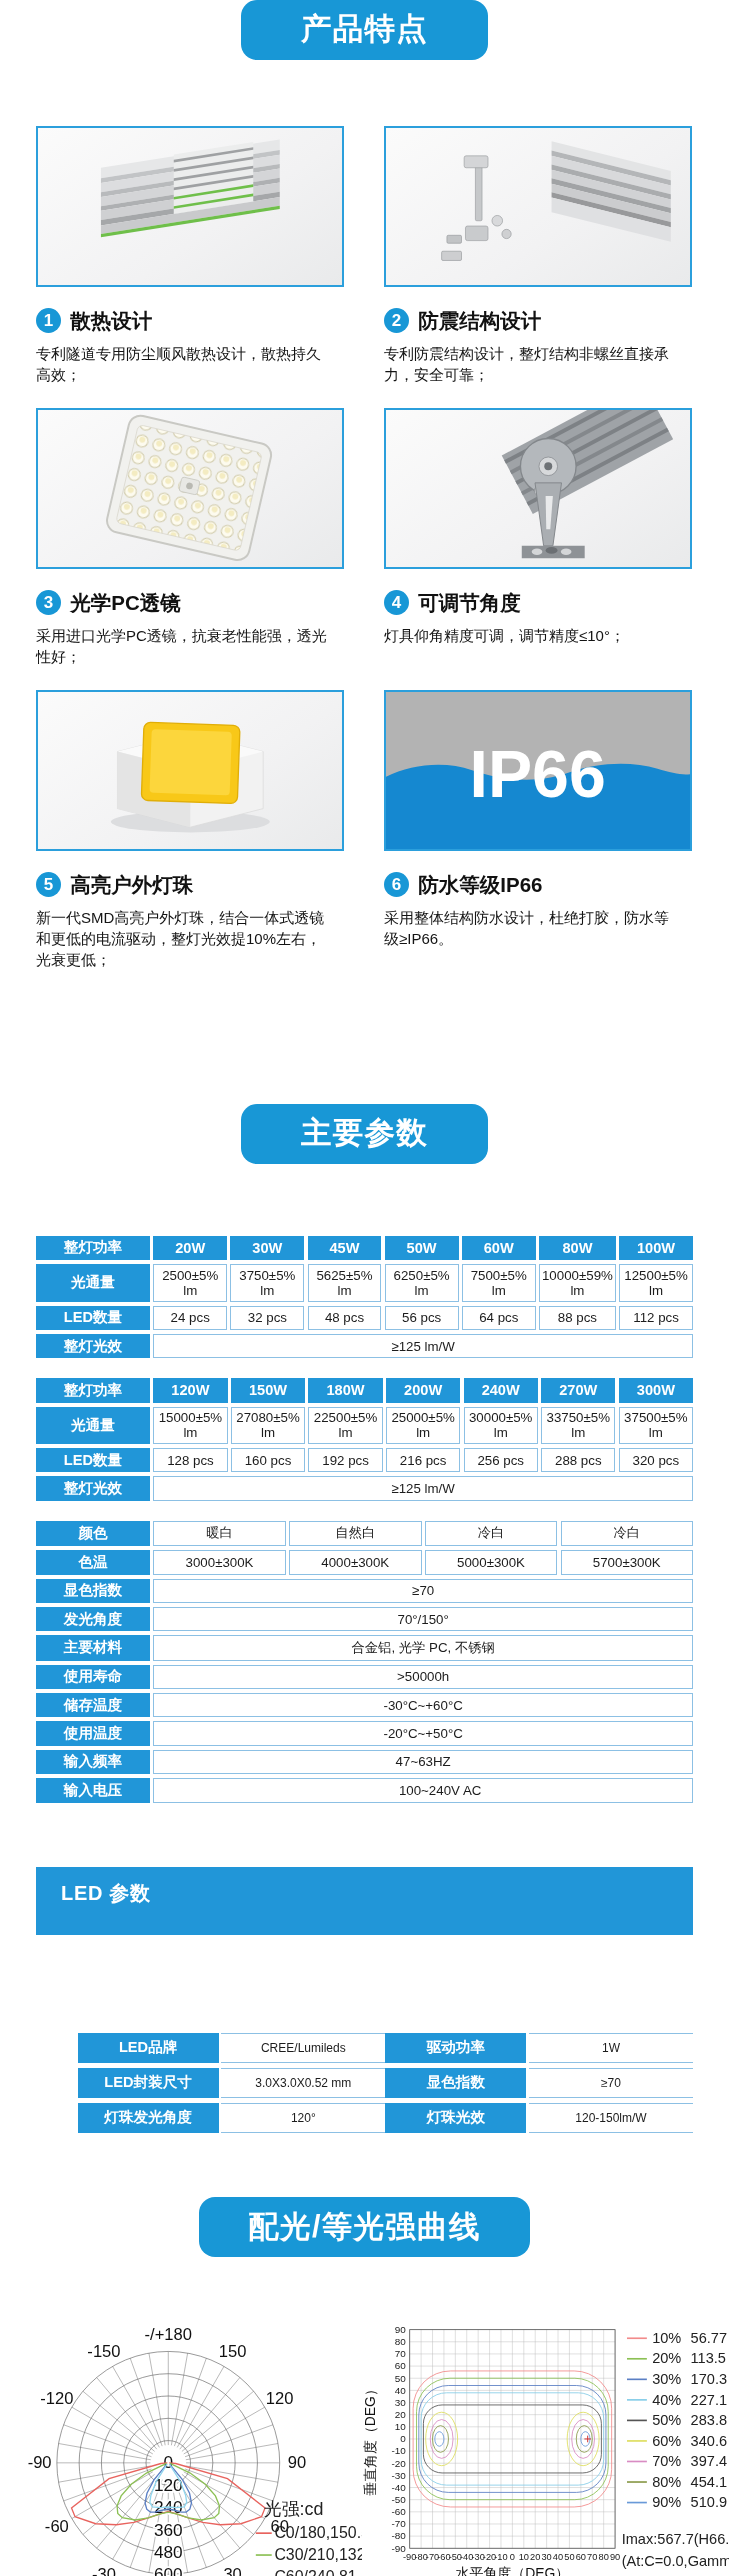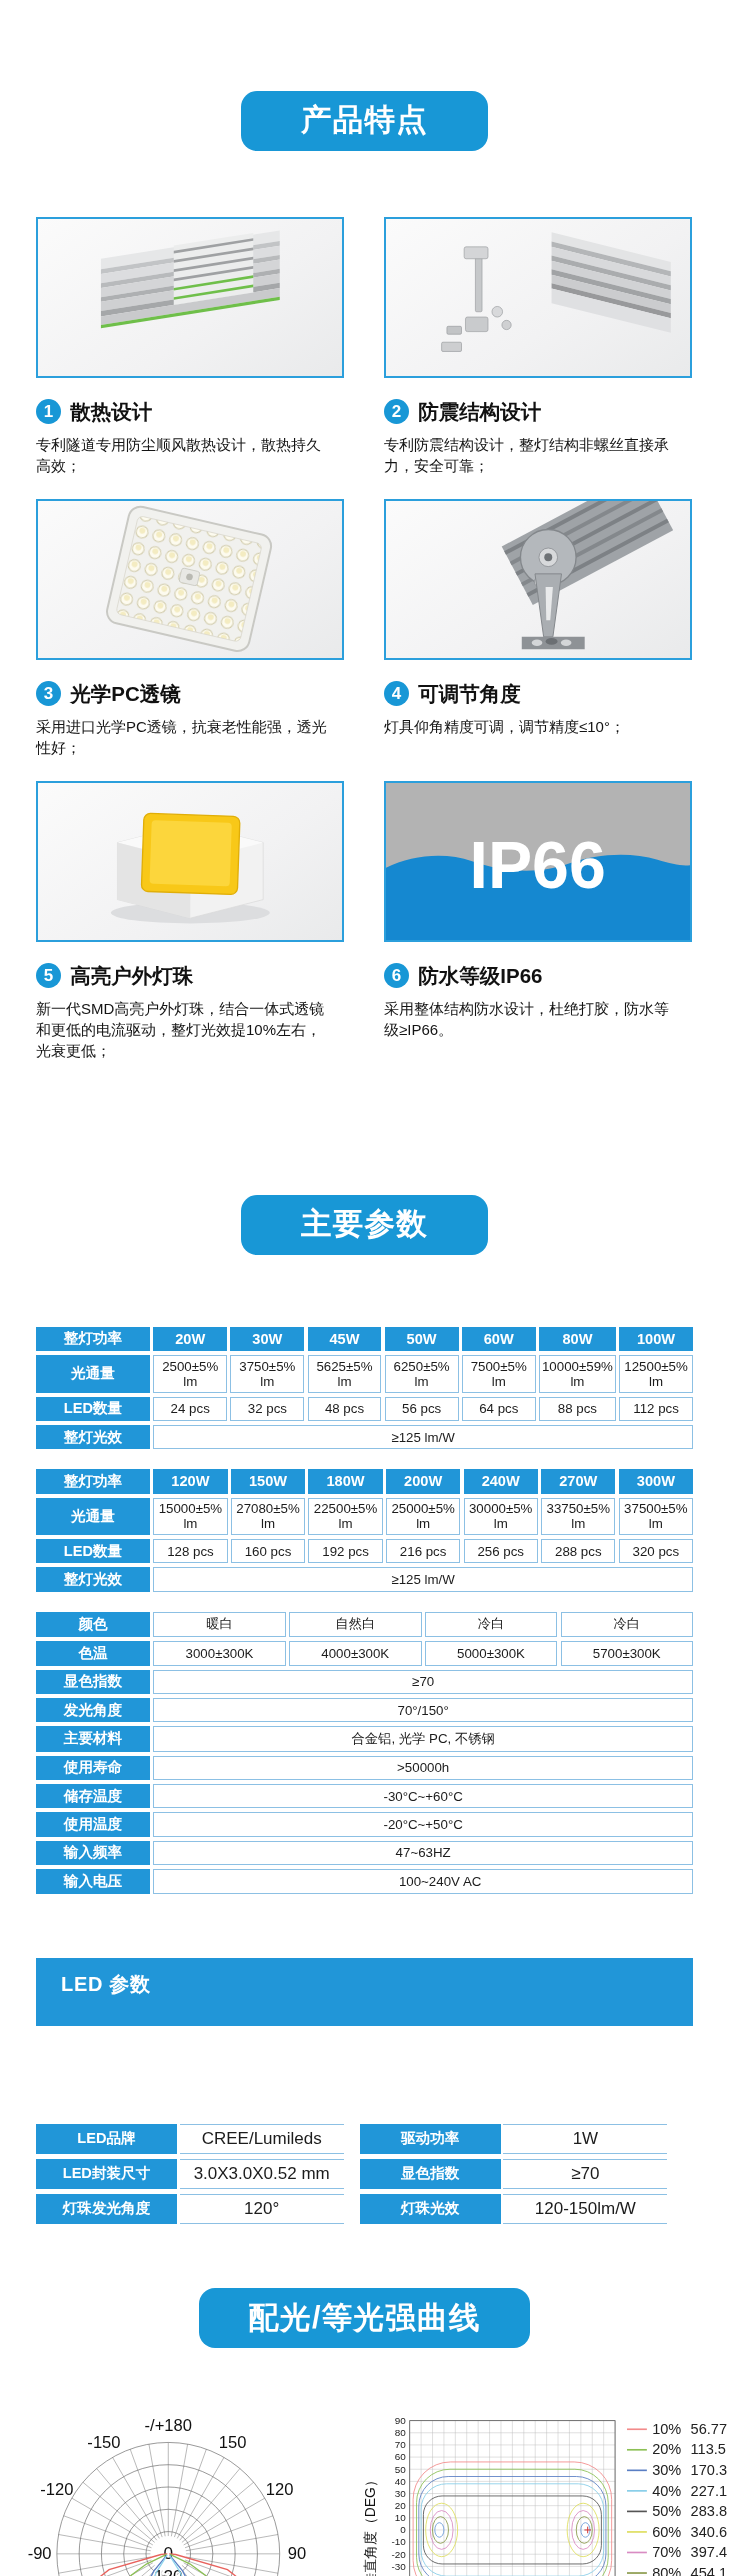--- a/index.html
+++ b/index.html
@@ -7,21 +7,21 @@
     --cellblue:#2196d8;
     --border:#2b9fdc;
     --gridline:#8cc0e4;
   }
   *{box-sizing:border-box;}
   body{margin:0;background:#fff;font-family:"Liberation Sans","DejaVu Sans",sans-serif;}
   .page{width:729px;height:2576px;overflow:hidden;background:#fff;position:relative;}
 
   .banner{min-width:247px;width:fit-content;margin:0 auto;background:var(--accent);color:#fff;
     border-radius:16px;text-align:center;font-size:30.5px;font-weight:bold;padding:9.3px 38px;letter-spacing:1.3px;}
-  .banner.first{margin-top:91px;}
+  .banner.first{}
   .banner.params{margin-top:111px;}
   .banner.curves{min-width:331px;margin-top:64px;}
 
   .feature-grid{display:grid;grid-template-columns:308px 308px;column-gap:40px;padding:0 36px;margin-top:66px;}
   .feature{margin-bottom:22.5px;}
   .img-box{width:308px;height:161px;border:2px solid var(--border);background:linear-gradient(145deg,#fbfbfb 0%,#f2f2f3 60%,#e9eaeb 100%);
     display:flex;align-items:flex-end;justify-content:center;overflow:hidden;}
   .img-box.bleed{padding:0;}
   .img-box svg{display:block;}
   .feature-title-row{display:flex;align-items:center;gap:9.3px;margin-top:20px;}
@@ -34,23 +34,23 @@
   .spec-table.first{margin-top:72px;}
   .spec-table.third{margin-top:17px;border-radius:13px;}
   .cell{display:flex;align-items:center;justify-content:center;font-size:13.3px;min-height:22.5px;padding:2.7px 2px;text-align:center;}
   .cell-label{background:var(--cellblue);color:#fff;font-weight:bold;font-size:14.6px;}
   .cell-header{background:var(--cellblue);color:#fff;font-weight:bold;font-size:14.6px;}
   .cell-value{background:#fff;border:0.7px solid var(--gridline);color:#1c1c1c;}
 
   .led-bar{margin:64px 36px 0;background:var(--cellblue);color:#fff;height:68px;display:flex;align-items:flex-start;
     padding:13.3px 0 0 25px;font-size:20px;font-weight:bold;letter-spacing:0.7px;}
 
-  .led-tables{display:flex;justify-content:flex-start;margin:98px 36px 0;gap:16px;}
+  .led-tables{display:flex;justify-content:flex-end;margin:98px 36px 0;}
   .led-table{display:grid;grid-template-columns:141px 164px;gap:4.6px 2.7px;}
-  .led-table .cell-value{border:none;border-top:1px solid var(--gridline);border-bottom:1px solid var(--gridline);font-size:17px;}
+  .led-table .cell-value{border:none;border-top:1px solid var(--gridline);border-bottom:1px solid var(--gridline);font-size:12px;}
   .led-table .cell-label{min-height:30.5px;}
 
   .charts{display:flex;margin:52px 16.6px 0;}
   .polar-wrap{width:345px;}
   .contour-wrap{width:371px;margin-top:2.7px;}
 </style>
 </head>
 <body>
 
 <div class="page">

